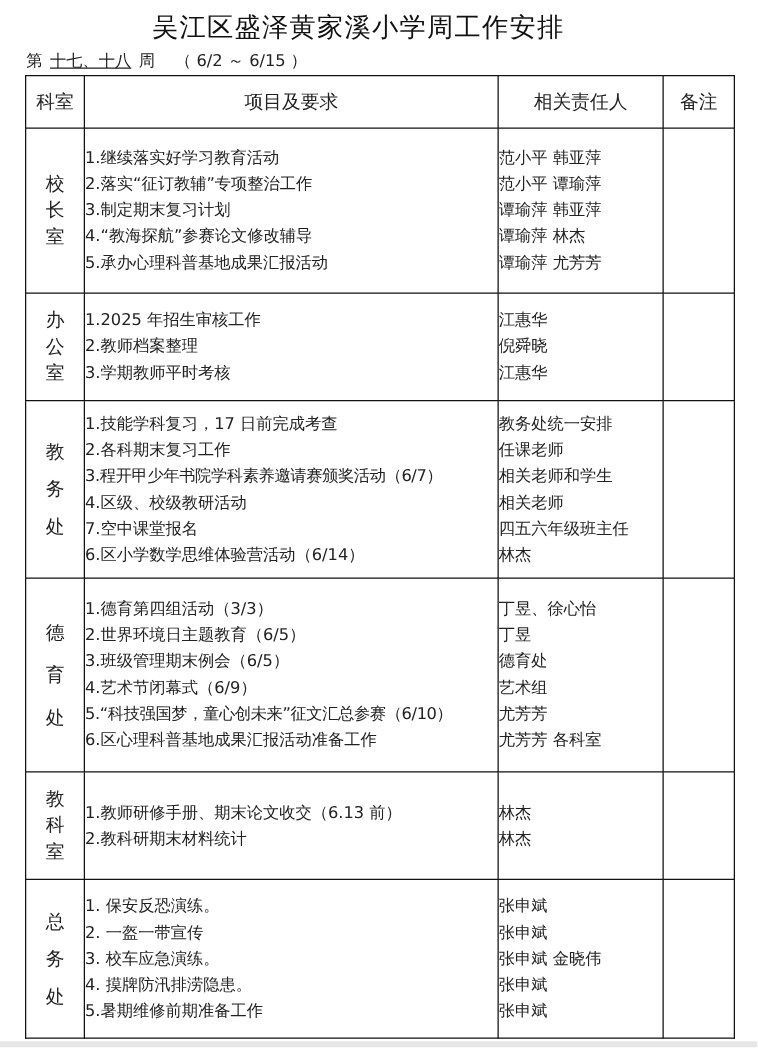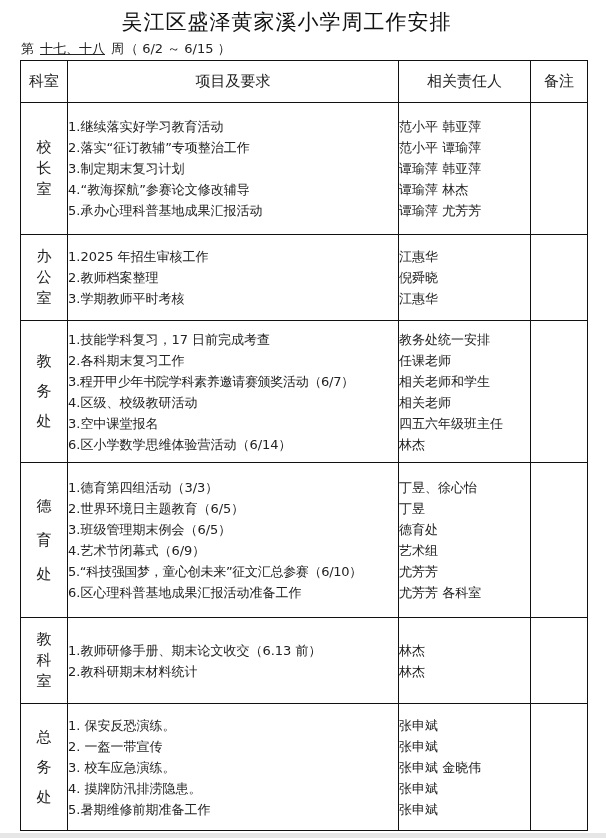--- a/index.html
+++ b/index.html
@@ -12,21 +12,21 @@
     position: absolute; left: 0; top: 8px; width: 573px;
     text-align: center; font-size: 21px; letter-spacing: 1px; color: #111;
   }
   .week-line {
     position: absolute; left: 21px; top: 40px; font-size: 13px; color: #222;
     white-space: nowrap;
   }
   .week-line .underline {
     display: inline-block; text-decoration: underline; padding: 0 6px; text-align: right;
   }
-  .week-line .range { margin-left: 1px; }
+  .week-line .range { margin-left: 16px; }
   table.sched {
     position: absolute; left: 20px; top: 60px;
     width: 567px; border-collapse: collapse; table-layout: fixed;
   }
   table.sched td, table.sched th {
     border: 1.2px solid #111; padding: 0; vertical-align: middle;
     font-weight: normal;
   }
   th { font-size: 15px; height: 41px; color: #222; }
   .c1 { width: 47px; }
@@ -119,21 +119,21 @@
       <td class="dept spaced">
         <span class="ch">教</span>
         <span class="ch">务</span>
         <span class="ch">处</span>
       </td>
       <td class="items">
         <span class="line">1.技能学科复习，17 日前完成考查</span>
         <span class="line">2.各科期末复习工作</span>
         <span class="line" style="letter-spacing:-0.3px;">3.程开甲少年书院学科素养邀请赛颁奖活动（6/7）</span>
         <span class="line">4.区级、校级教研活动</span>
-        <span class="line">3.空中课堂报名</span>
+        <span class="line">7.空中课堂报名</span>
         <span class="line">6.区小学数学思维体验营活动（6/14）</span>
       </td>
       <td class="owners">
         <span class="line">教务处统一安排</span>
         <span class="line">任课老师</span>
         <span class="line">相关老师和学生</span>
         <span class="line">相关老师</span>
         <span class="line">四五六年级班主任</span>
         <span class="line">林杰</span>
       </td>

